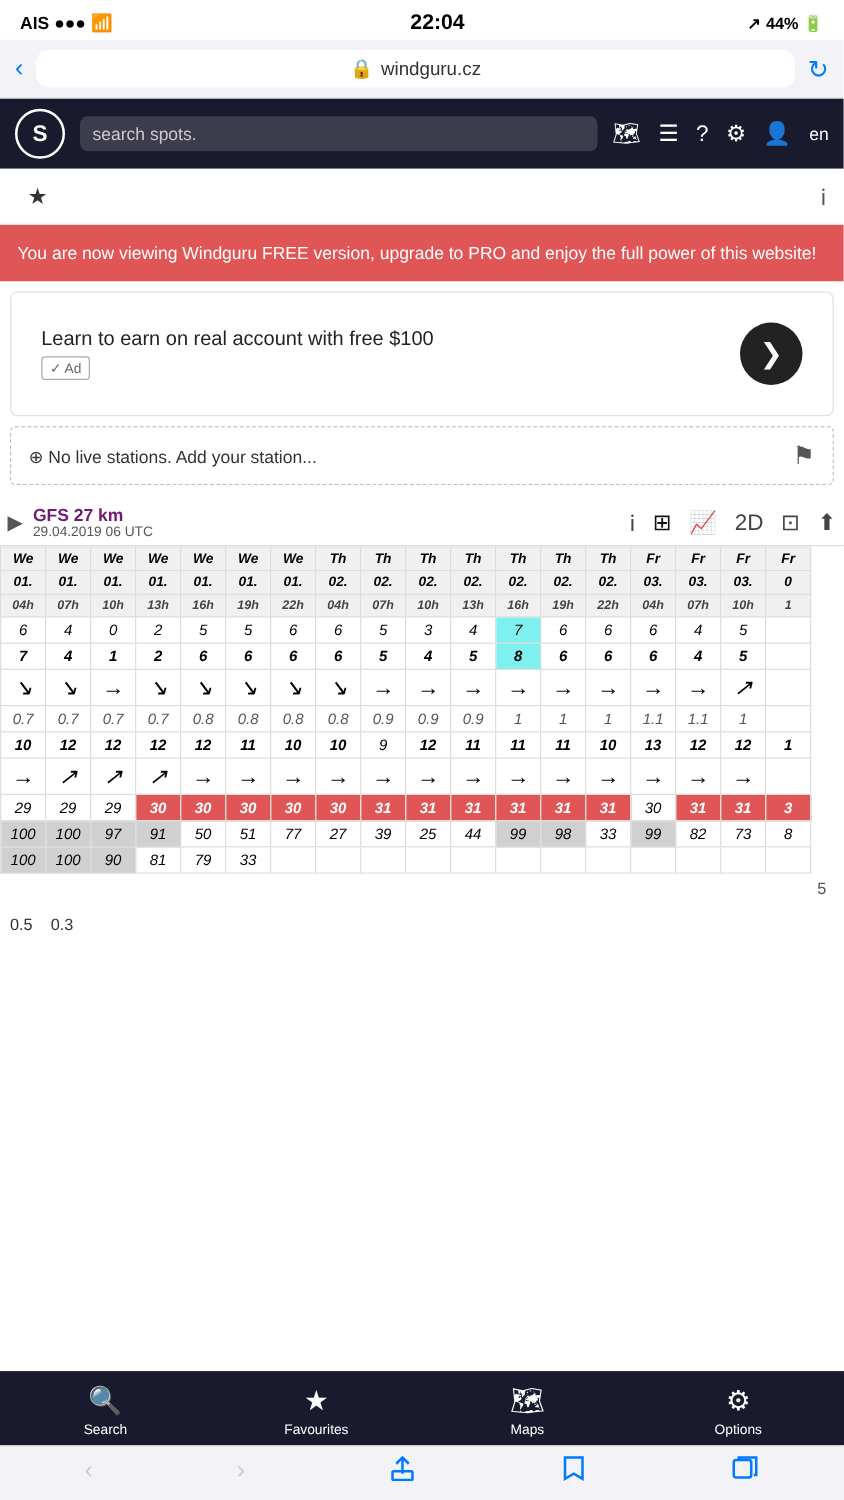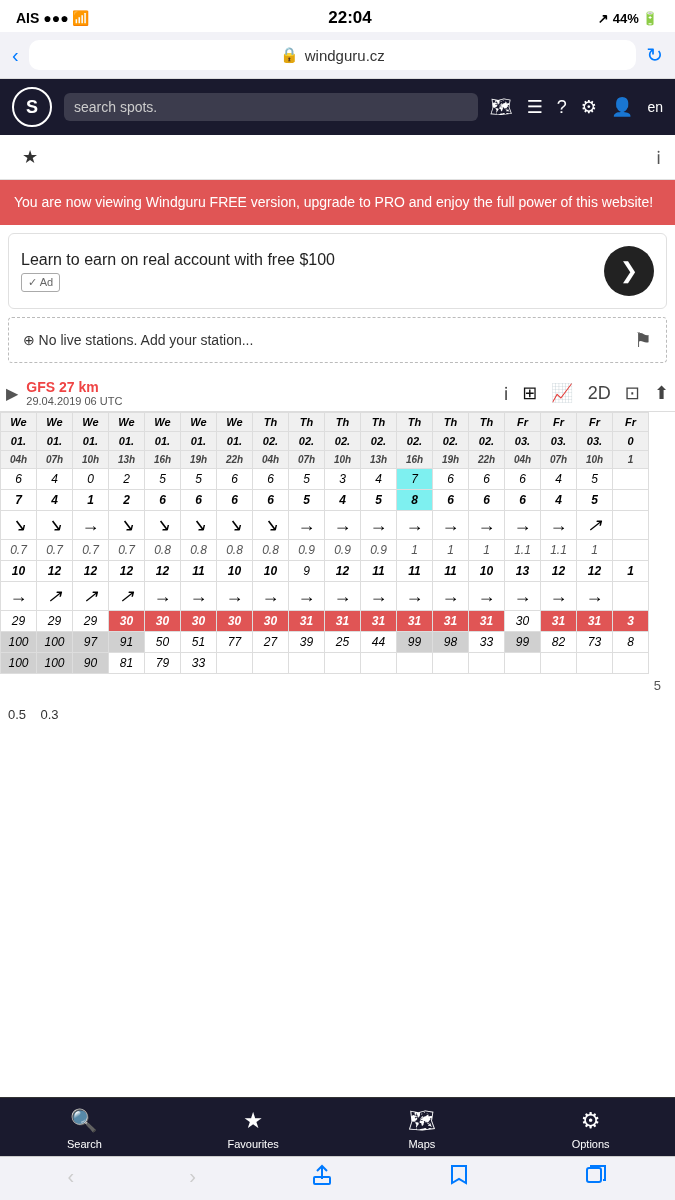--- a/index.html
+++ b/index.html
@@ -86,21 +86,21 @@
       font-size: 14px;
       line-height: 1.5;
     }
 
     
     .ad-banner {
       background: #fff;
       border: 1px solid #e0e0e0;
       margin: 8px;
       border-radius: 6px;
-      padding: 12px;
+      padding: 24px;
       display: flex;
       align-items: center;
       justify-content: space-between;
     }
     .ad-text { font-size: 16px; font-weight: 500; color: #222; }
     .ad-label {
       display: inline-block;
       border: 1px solid #aaa;
       padding: 2px 6px;
       font-size: 11px;
@@ -130,21 +130,21 @@
     .station-icon { color: #555; font-size: 20px; }
 
     
     .model-bar {
       display: flex;
       align-items: center;
       padding: 8px 6px 4px;
       gap: 8px;
       border-bottom: 1px solid #ddd;
     }
-    .model-name { font-size: 14px; font-weight: 700; color: #ef4444; }
+    .model-name { font-size: 14px; font-weight: 700; color: #701a75; }
     .model-date { font-size: 11px; color: #555; }
     .model-icons { display: flex; gap: 14px; margin-left: auto; align-items: center; }
     .model-icon { font-size: 18px; color: #444; cursor: pointer; }
     .model-icon.active { color: #111; }
 
     
     .data-table-wrap { overflow-x: auto; font-style: italic; }
     .data-table {
       border-collapse: collapse;
       font-size: 12px;

